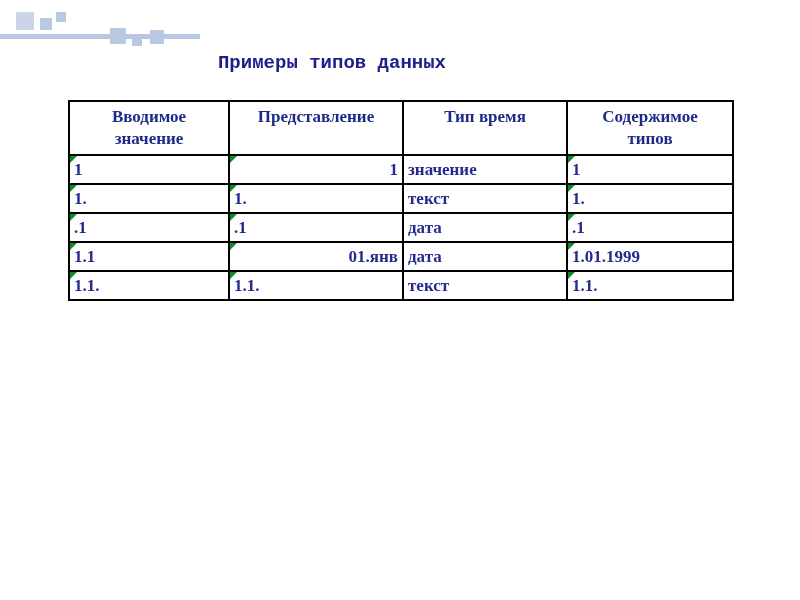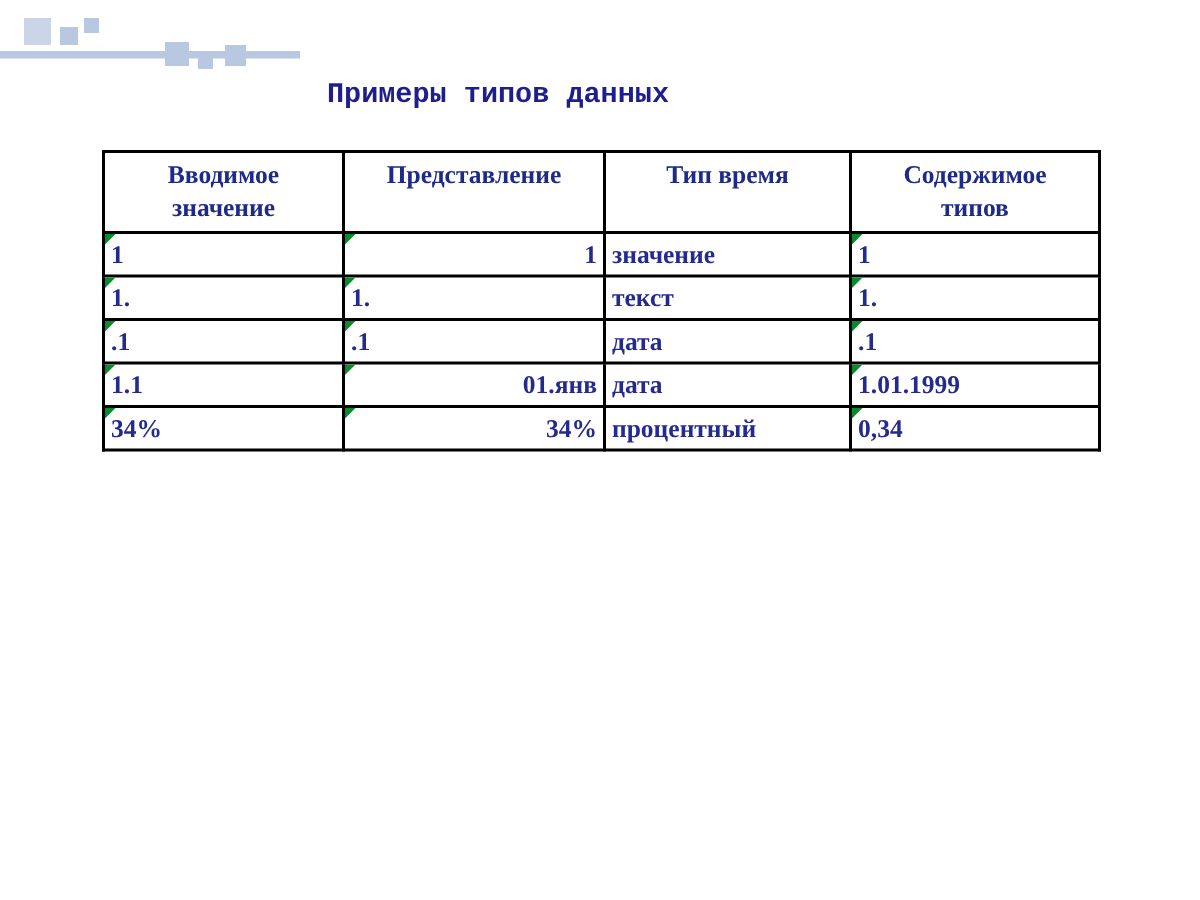--- a/index.html
+++ b/index.html
@@ -165,20 +165,20 @@
           <td class="left">дата</td>
           <td class="left tick">.1</td>
         </tr>
         <tr>
           <td class="left tick">1.1</td>
           <td class="right tick">01.янв</td>
           <td class="left">дата</td>
           <td class="left tick">1.01.1999</td>
         </tr>
         <tr>
-          <td class="left tick">34%</td>
-          <td class="right tick">34%</td>
-          <td class="left">процентный</td>
-          <td class="left tick">0,34</td>
+          <td class="left tick">1.1.</td>
+          <td class="left tick">1.1.</td>
+          <td class="left">текст</td>
+          <td class="left tick">1.1.</td>
         </tr>
       </tbody>
   </table>
 </div>
 
 </body></html>

